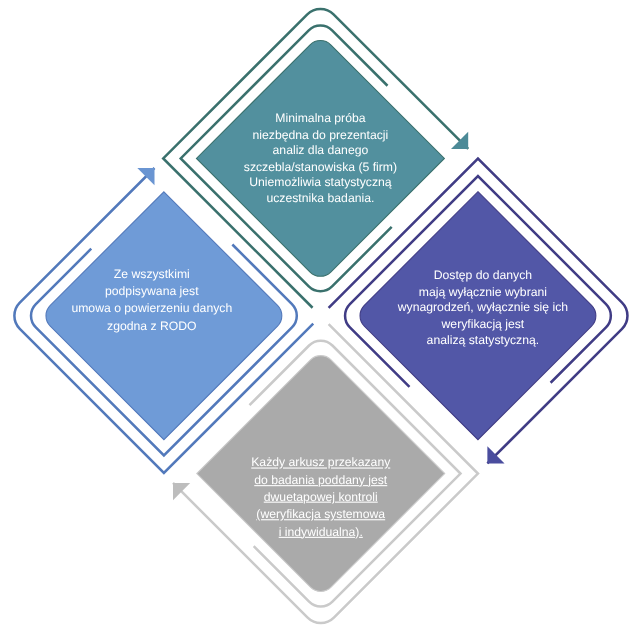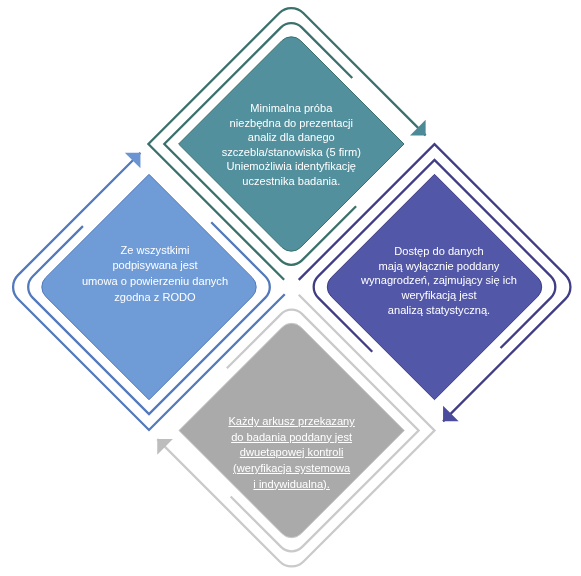--- a/index.html
+++ b/index.html
@@ -46,40 +46,40 @@
       <path class="plate" d="M149.00,174.35 L252.30,277.65 A13.30,13.30 0 0,1 252.30,296.45 L149.00,399.75 L45.70,296.45 A13.30,13.30 0 0,1 45.70,277.65 Z" fill="#6F9BD7" stroke="#5279BB" stroke-width="1"></path>
     </g>
 
   </svg>
 
   <div class="node-label" style="left: 291.3px; top: 101px; line-height: 14.52px;">
     <div>Minimalna próba</div>
     <div>niezbędna do prezentacji</div>
     <div>analiz dla danego</div>
     <div>szczebla/stanowiska (5 firm)</div>
-    <div>Uniemożliwia identyfikację</div>
+    <div>Uniemożliwia statystyczną</div>
     <div>uczestnika badania.</div>
   </div>
 
   <div class="node-label" style="left: 439px; top: 243.7px; line-height: 14.85px;">
     <div>Dostęp do danych</div>
-    <div>mają wyłącznie poddany</div>
-    <div>wynagrodzeń, zajmujący się ich</div>
+    <div>mają wyłącznie wybrani</div>
+    <div>wynagrodzeń, wyłącznie się ich</div>
     <div>weryfikacją jest</div>
     <div>analizą statystyczną.</div>
   </div>
 
   <div class="node-label" style="left: 291.6px; top: 414px; line-height: 15.65px; text-decoration: underline;">
     <div>Każdy arkusz przekazany</div>
     <div>do badania poddany jest</div>
     <div>dwuetapowej kontroli</div>
     <div>(weryfikacja systemowa</div>
     <div>i indywidualna).</div>
   </div>
 
-  <div class="node-label" style="left: 155px; top: 242.7px; line-height: 15.8px;">
+  <div class="node-label" style="left: 138px; top: 242.7px; line-height: 15.8px;">
     <div>Ze wszystkimi</div>
     <div>podpisywana jest</div>
     <div>umowa o powierzeniu danych</div>
     <div>zgodna z RODO</div>
   </div>
 
 </div>
 
 </body></html>

